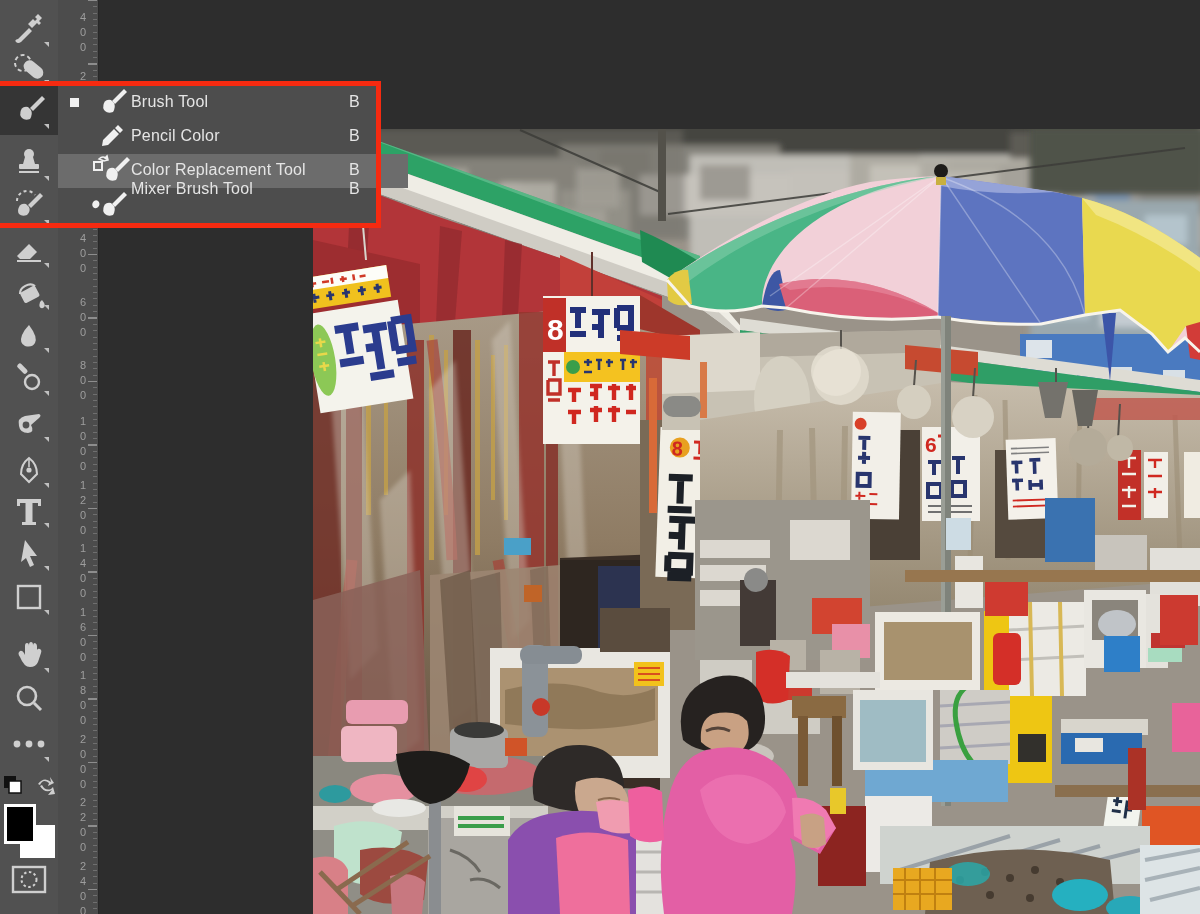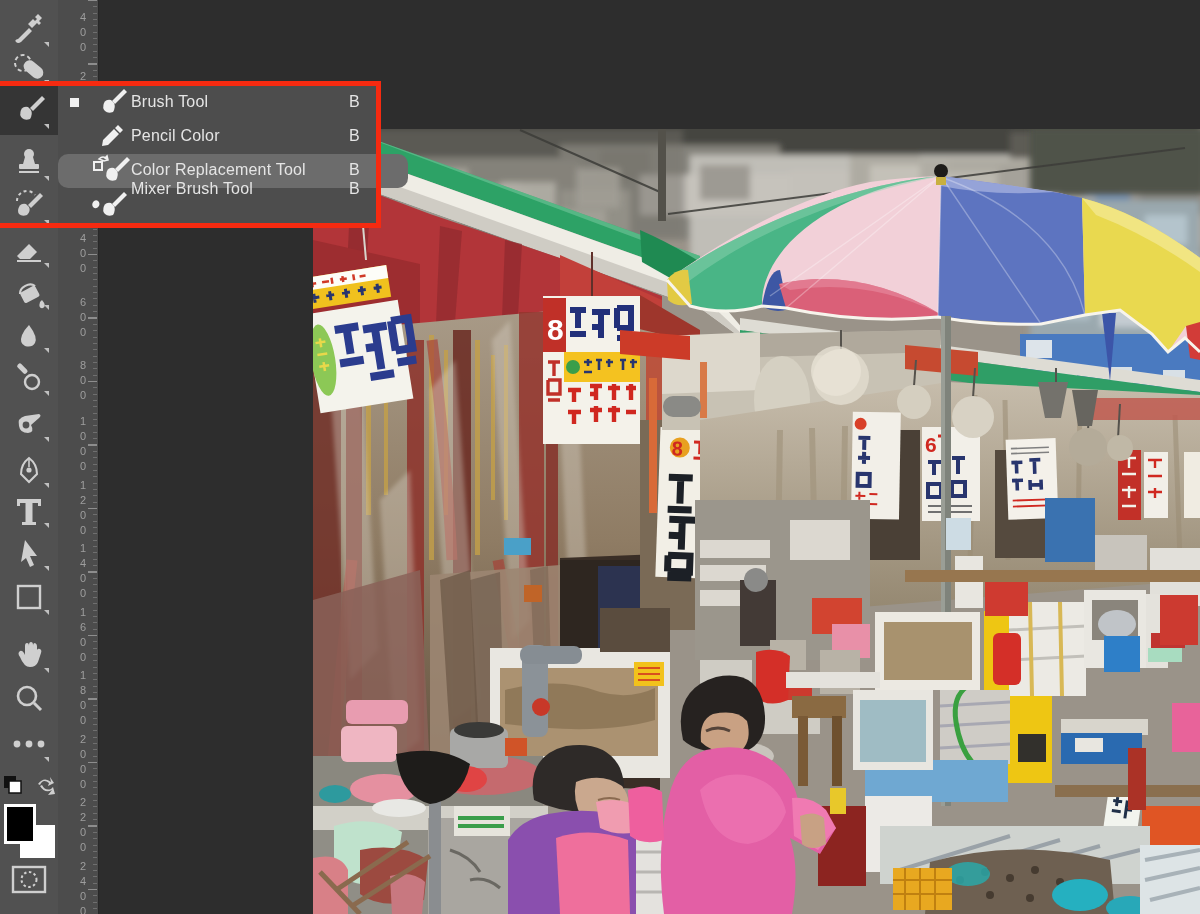--- a/index.html
+++ b/index.html
@@ -5,21 +5,21 @@
 body{width:1200px;height:914px;overflow:hidden;background:#2d2d2d;font-family:"Liberation Sans",sans-serif;position:relative;}
 #toolbar{position:absolute;left:0;top:0;width:58px;height:914px;background:#515151;}
 #ruler{position:absolute;left:58px;top:0;width:40px;height:914px;background:#4c4c4c;border-right:1px solid #282828;}
 .rlab{position:absolute;left:20px;color:#9e9e9e;font-size:11px;line-height:15px;text-align:center;width:10px;white-space:pre-line;}
 #t1{position:absolute;right:1px;top:0;width:4px;height:914px;background:repeating-linear-gradient(to bottom,#6f6f6f 0px,#6f6f6f 1px,transparent 1px,transparent 6.35px);}
 #t2{position:absolute;right:1px;top:0;width:9px;height:914px;background:repeating-linear-gradient(to bottom,#8d8d8d 0px,#8d8d8d 1px,transparent 1px,transparent 63.5px);}
 #menu{position:absolute;left:58px;top:86px;width:318px;height:137px;background:#4d4d4d;}
 .mrow{position:absolute;left:0;width:318px;height:34px;color:#e5e5e5;font-size:16px;padding-left:32px;}
 .mrow .lbl{position:absolute;left:73px;top:7px;letter-spacing:0.2px;}
 .mrow .key{position:absolute;left:291px;top:7px;}
-.hl{background:#6c6c6c;border-radius:10px;}
+.hl{background:#6c6c6c;}
 #seltool{position:absolute;left:0;top:86px;width:58px;height:49px;background:#353535;}
 #redbox{position:absolute;left:-6px;top:81px;width:377px;height:137px;border:5px solid #f62a10;z-index:30;}
 svg{display:block}
 #photo{position:absolute;left:313px;top:129px;}
 #ticons{position:absolute;left:0;top:0;z-index:5;}
 #micons{position:absolute;left:58px;top:86px;z-index:6;}
 </style></head>
 <body>
 <svg id="photo" width="887" height="785" viewBox="313 129 887 785" preserveAspectRatio="none">
 <defs>

